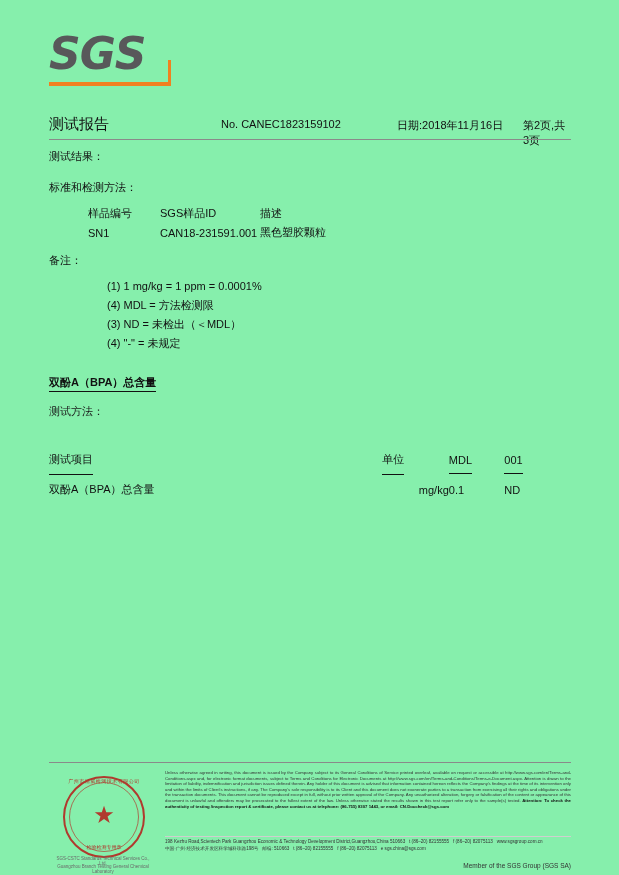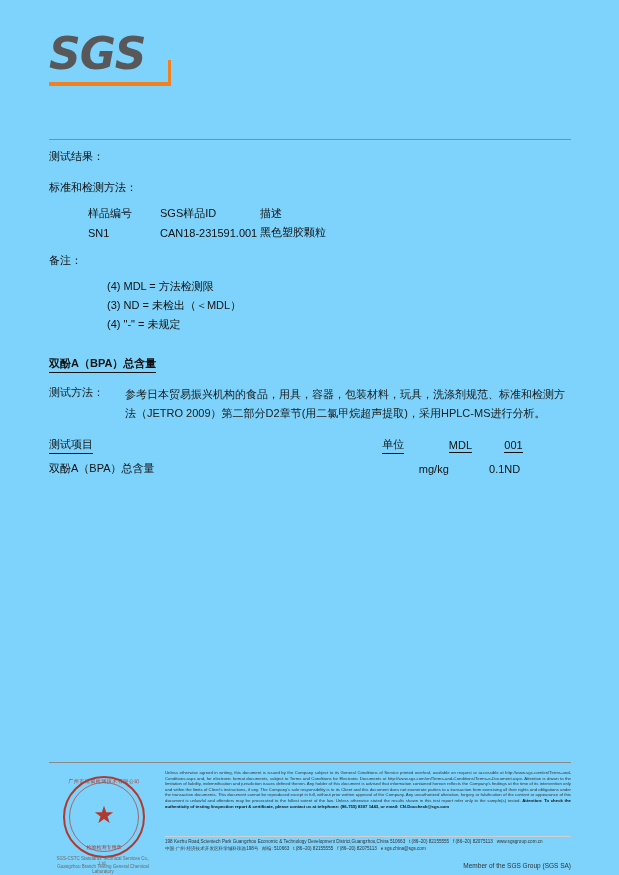--- a/index.html
+++ b/index.html
@@ -13,21 +13,21 @@
     position: relative;
     font-family: "Liberation Sans", sans-serif;
     color: #1a1a1a;
     overflow: hidden;
   }
   .page {
     position: absolute;
     left: 0; top: 0;
     width: 619px;
     height: 875px;
-    background: #7dd3fc;
+    background: #86efac;
   }
 
   
   .logo-block {
     position: absolute;
     left: 49px;
     top: 30px;
     width: 130px;
     height: 60px;
   }
@@ -198,27 +198,27 @@
     padding: 0 0 3px 0;
     text-align: left;
   }
   .res-tbl td {
     font-size: 11px;
     color: #111;
     padding: 4px 0 0 0;
   }
   .rc-item { width: 300px; }
   .rc-unit { width: 60px; text-align: right; }
-  .rc-mdl  { width: 50px; text-align: right; }
+  .rc-mdl  { width: 50px; text-align: left; }
   .rc-val  { width: 60px; }
 
   .underline-head {
     display: inline-block;
     border-bottom: 1px solid #111;
-    padding-bottom: 1px;
+    padding-bottom: 7px;
   }
 
   
   .footer-rule {
     position: absolute;
     left: 49px;
     top: 762px;
     width: 522px;
     height: 1px;
     background: #8a8a8a;
@@ -334,20 +334,26 @@
 <body>
 
 <div class="page">
 
   <div class="logo-block">
     <div class="logo-text">SGS</div>
     <div class="logo-underline"></div>
     <div class="logo-tick"></div>
   </div>
 
+  <div class="title-row">
+    <div class="doc-title">测试报告</div>
+    <div class="report-no">No. CANEC1823159102</div>
+    <div class="report-date">日期:2018年11月16日</div>
+    <div class="page-no">第2页,共3页</div>
+  </div>
   <div class="title-rule"></div>
 
   <div class="body-area">
 
     <div class="line sec-label">测试结果：</div>
 
     <div class="spacer-14"></div>
 
     <div class="line">标准和检测方法：</div>
 
@@ -366,32 +372,32 @@
           <td class="col-desc">黑色塑胶颗粒</td>
         </tr>
       </tbody>
     </table>
 
     <div class="spacer-12"></div>
 
     <div class="line">备注：</div>
 
     <div class="notes">
+      <div class="note">(1) 1 mg/kg = 1 ppm = 0.0001%</div>
       <div class="note">(4) MDL = 方法检测限</div>
       <div class="note">(3) ND = 未检出（＜MDL）</div>
       <div class="note">(4) "-" = 未规定</div>
     </div>
 
     <div class="spacer-8"></div>
 
     <div class="bpa-head">双酚A（BPA）总含量</div>
 
     <div class="method-row">
       <div class="method-label">测试方法：</div>
-      <div class="method-body">参考日本贸易振兴机构的食品，用具，容器，包装材料，玩具，洗涤剂规范、标准和检测方法（JETRO 2009）第二部分D2章节(用二氯甲烷超声提取)，采用HPLC-MS进行分析。</div>
     </div>
 
     <table class="res-tbl">
       <thead>
         <tr>
           <th class="rc-item">
             <span class="underline-head">测试项目</span>
           </th>
           <th class="rc-unit">
             <span class="underline-head">单位</span>

